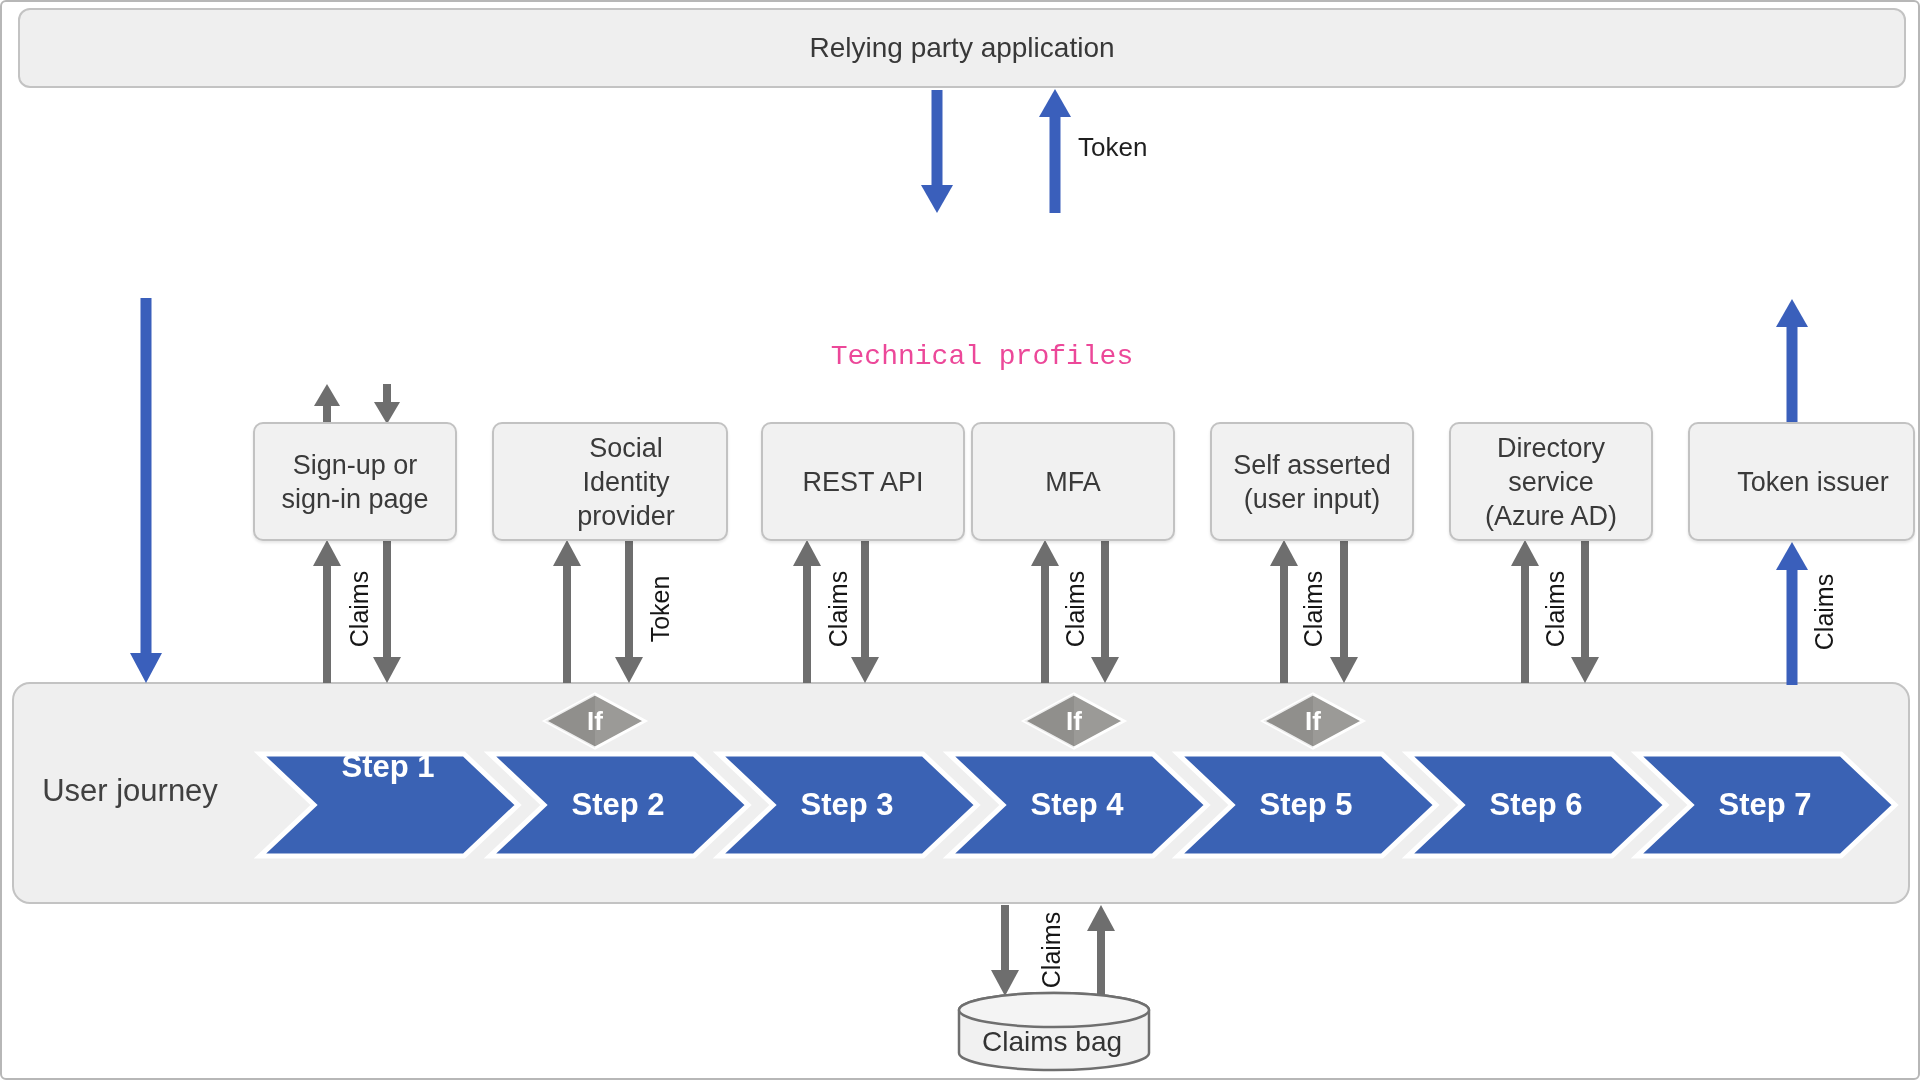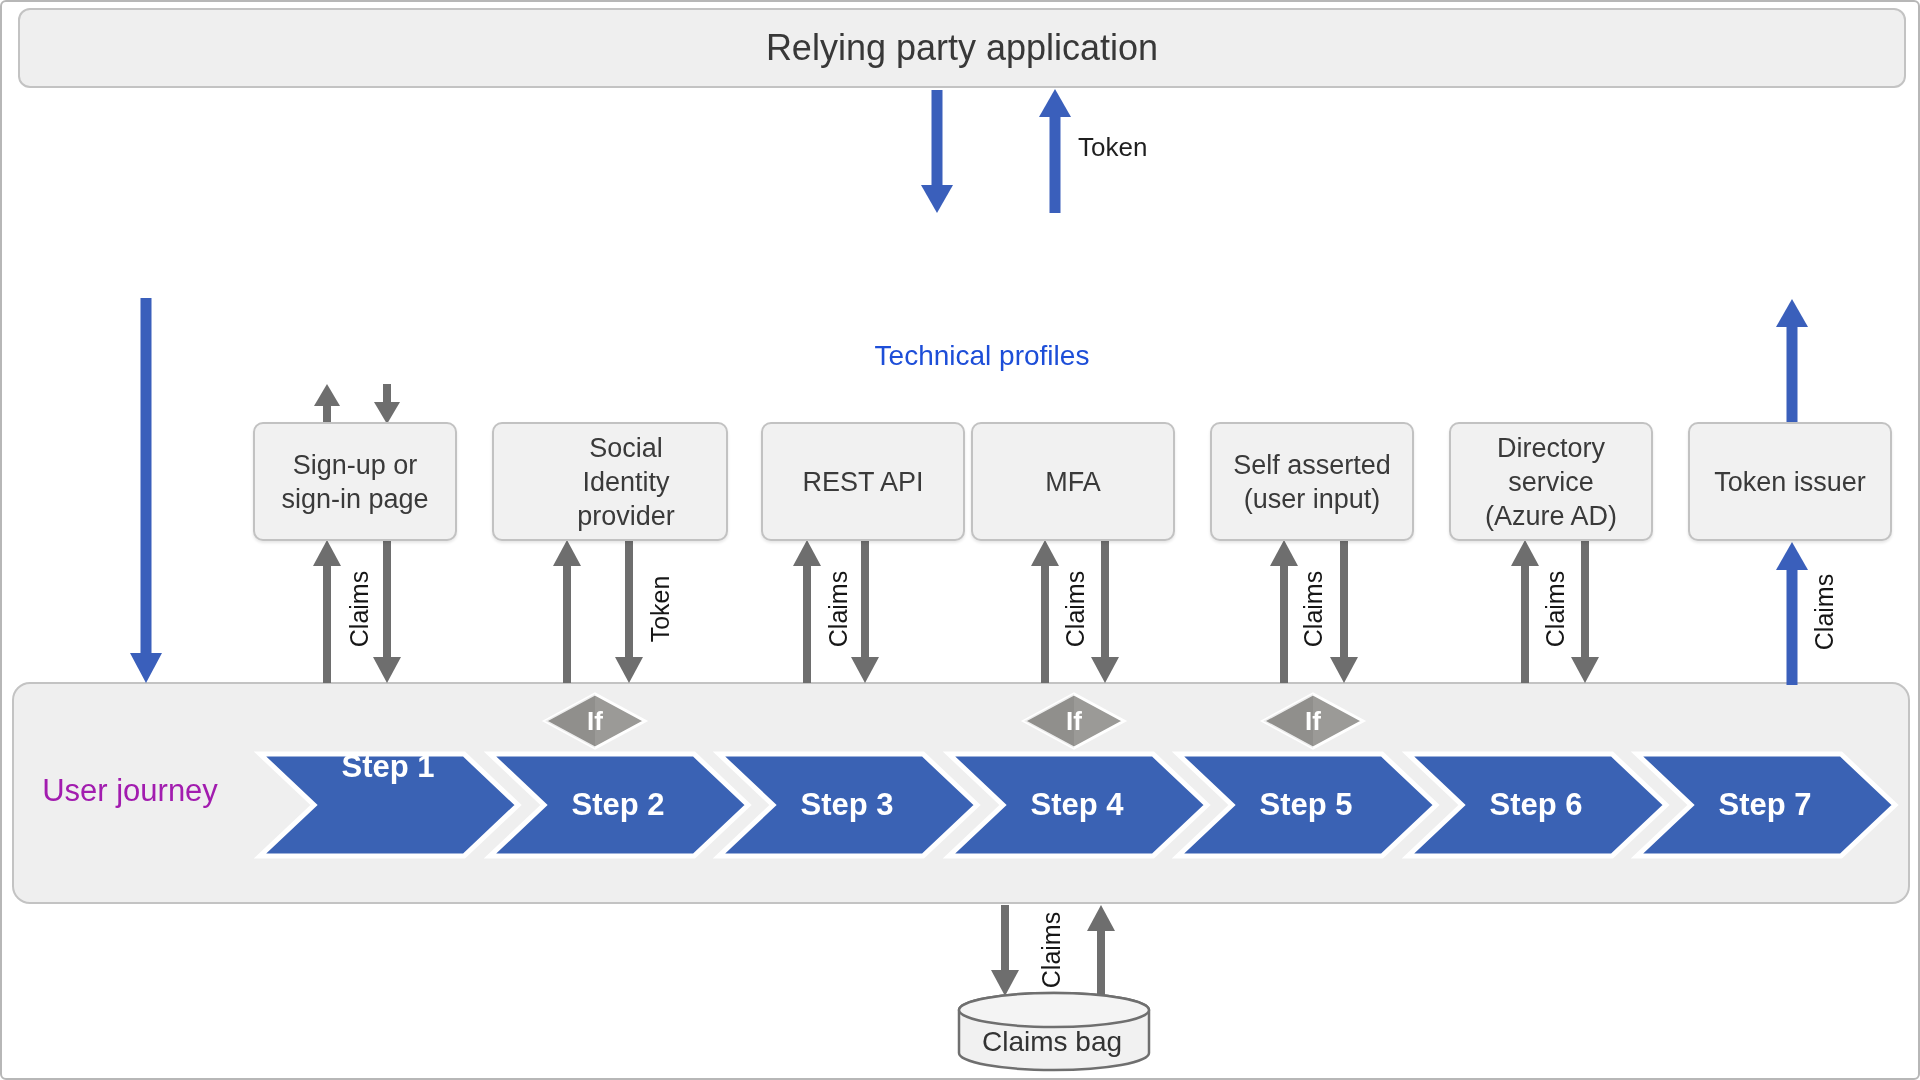--- a/index.html
+++ b/index.html
@@ -5,21 +5,21 @@
   html,body{margin:0;padding:0;background:#ffffff;}
   .canvas{
     position:relative;width:1916px;height:1076px;background:#ffffff;
     border:2px solid #b7b7b7;border-radius:6px;overflow:hidden;
     font-family:"Liberation Sans", sans-serif;color:#3a3a3a;
   }
   .panel{
     position:absolute;background:#efefef;border:2px solid #c3c3c3;border-radius:12px;
     z-index:1;display:flex;align-items:center;justify-content:center;
   }
-  .panel-title{font-size:36px;color:#383838;}
+  .panel-title{font-size:28px;color:#383838;}
   .box{
     position:absolute;background:#f1f1f1;border:2px solid #c2c2c2;border-radius:10px;
     z-index:3;display:flex;align-items:center;justify-content:center;text-align:center;
     box-shadow:0 2px 3px rgba(0,0,0,.10);
   }
   .box-label{font-size:27px;line-height:34px;color:#3a3a3a;white-space:normal;}
   #shapes{position:absolute;left:0;top:0;z-index:2;}
   .txt{position:absolute;z-index:4;}
   .center-txt{display:flex;align-items:center;justify-content:center;text-align:center;}
   .vlabel{
@@ -27,21 +27,21 @@
     font-size:25px;color:#161616;white-space:nowrap;
   }
   .steplabel{
     position:absolute;z-index:4;transform:translate(-50%,-50%);
     color:#ffffff;font-size:31px;font-weight:600;white-space:nowrap;
   }
   .iflabel{
     position:absolute;z-index:4;transform:translate(-50%,-50%);
     color:#ffffff;font-size:26px;font-weight:700;white-space:nowrap;
   }
-  .heading{font-size:28px;color:#1d4ed8;}
+  .heading{font-size:28px;color:#ec4899;font-family:Liberation Mono, monospace;}
   .smalllbl{font-size:26px;line-height:34px;color:#1f1f1f;}
 </style>
 </head>
 <body>
 
 <div class="canvas">
 
   <div class="panel" style="left:16px;top:6px;width:1884px;height:76px;">
     <div class="panel-title">Relying party application</div>
   </div>
@@ -108,21 +108,21 @@
       <path d="M957 1008 a95 17 0 0 1 190 0 l0 43 a95 17 0 0 1 -190 0 z" fill="#f1f1f1" stroke="#6f6f6f" stroke-width="2.5"></path>
       <ellipse cx="1052" cy="1008" rx="95" ry="17" fill="#f4f4f4" stroke="#6f6f6f" stroke-width="2.5"></ellipse>
     </svg>
 
 
   <div class="txt smalllbl" style="left:1076px;top:128px;">Token</div>
 
   <div class="txt center-txt heading" style="left:780px;top:333px;width:400px;height:42px;">Technical profiles</div>
 
 
-  <div class="txt center-txt" style="left:40px;top:680px;width:176px;height:218px;font-size:31px;color:#a21caf;">User journey</div>
+  <div class="txt center-txt" style="left:40px;top:680px;width:176px;height:218px;font-size:31px;color:#404040;">User journey</div>
 
   <div class="txt center-txt" style="left:955px;top:1020px;width:190px;height:40px;font-size:28px;color:#333;">Claims bag</div>
 
   <div id="gen">
       <div class="box" style="left:251px;top:420px;width:200px;height:115px;">
         <div class="box-label" style="width: 178px;">Sign-up or sign-in page</div>
       </div>
       <div class="vlabel" style="left:357px;top:607px;">Claims</div>
       <div class="box" style="left:490px;top:420px;width:200px;height:115px;padding-left:32px;">
         <div class="box-label" style="width: 120px;">Social Identity provider</div>
@@ -140,21 +140,21 @@
       <div class="iflabel" style="left:1072px;top:719px;">If</div>
       <div class="box" style="left:1208px;top:420px;width:200px;height:115px;">
         <div class="box-label" style="width: 178px;">Self asserted (user input)</div>
       </div>
       <div class="vlabel" style="left:1311px;top:607px;">Claims</div>
       <div class="iflabel" style="left:1311px;top:719px;">If</div>
       <div class="box" style="left:1447px;top:420px;width:200px;height:115px;">
         <div class="box-label" style="width: 142px;">Directory service (Azure AD)</div>
       </div>
       <div class="vlabel" style="left:1553px;top:607px;">Claims</div>
-      <div class="box" style="left:1686px;top:420px;width:200px;height:115px;">
+      <div class="box" style="left:1686px;top:420px;width:200px;height:115px;padding-left:23px;">
         <div class="box-label" style="width: 190px;">Token issuer</div>
       </div>
       <div class="vlabel" style="left:1822px;top:610px;">Claims</div>
       <div class="steplabel" style="left:386px;top:765px;text-align:right;">Step 1</div>
       <div class="steplabel" style="left:616px;top:803px;">Step 2</div>
       <div class="steplabel" style="left:845px;top:803px;">Step 3</div>
       <div class="steplabel" style="left:1075px;top:803px;">Step 4</div>
       <div class="steplabel" style="left:1304px;top:803px;">Step 5</div>
       <div class="steplabel" style="left:1534px;top:803px;">Step 6</div>
       <div class="steplabel" style="left:1763px;top:803px;">Step 7</div>

